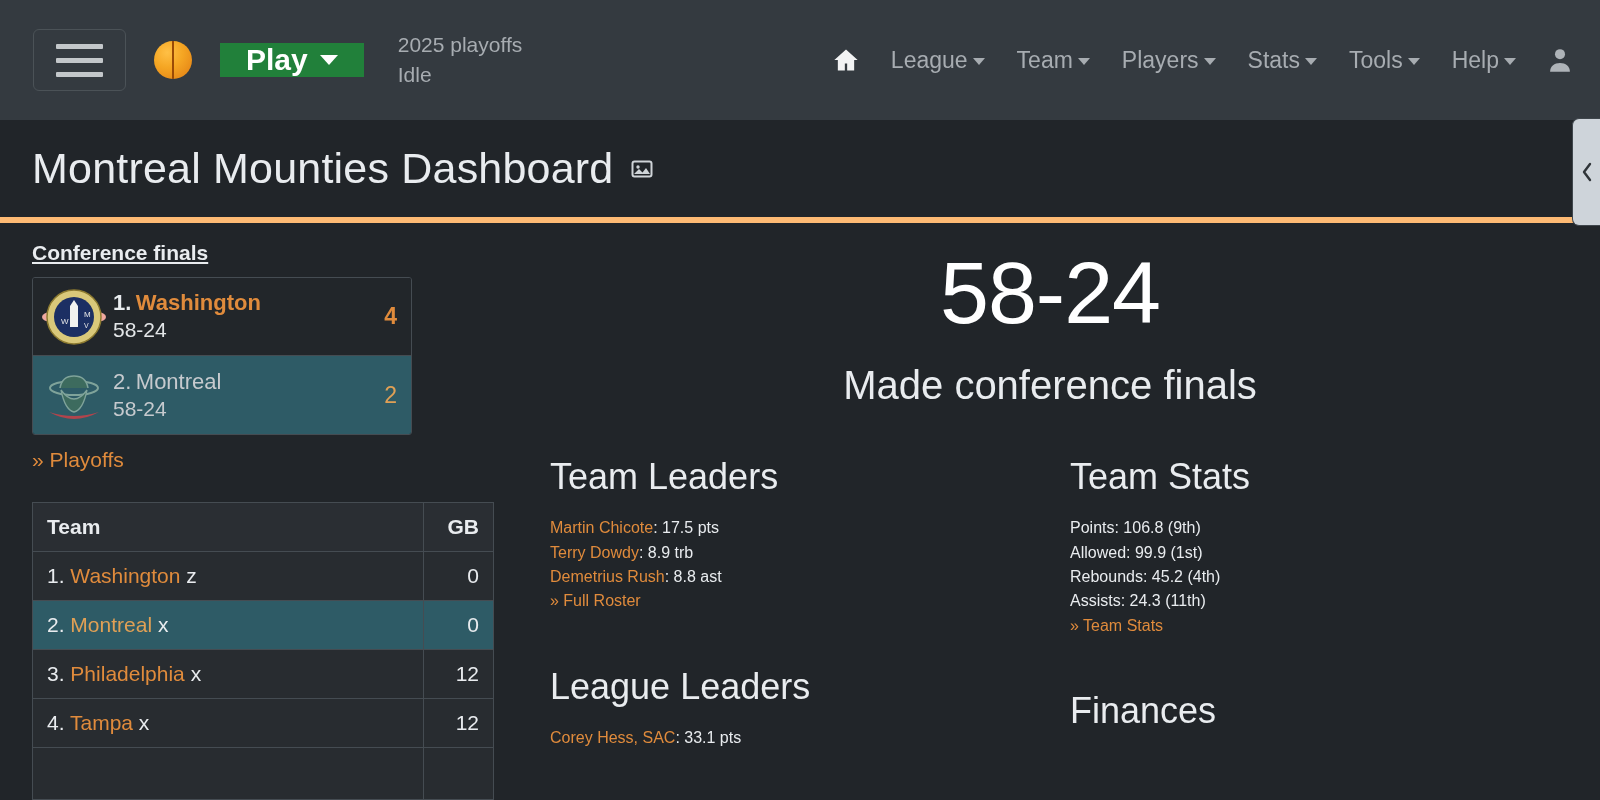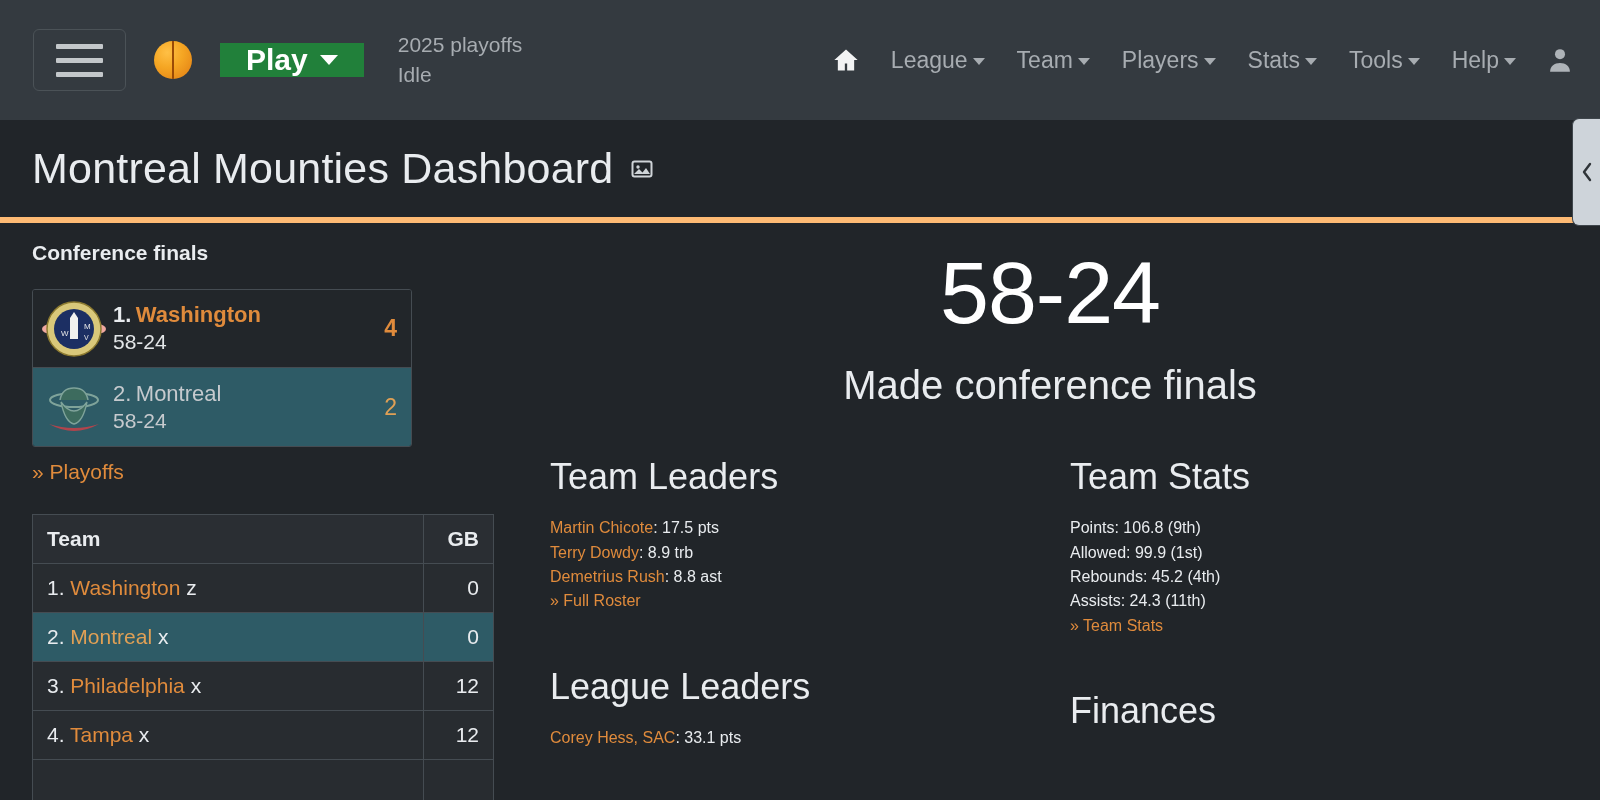--- a/index.html
+++ b/index.html
@@ -145,21 +145,22 @@
     position: relative;
   }
   .col-left { width: 510px; padding-left: 32px; }
   .col-main { flex: 1; padding: 0 40px 0 30px; }
 
   
   .section-label {
     color: #e9ecef;
     font-size: 21px;
     font-weight: bold;
-    margin-bottom: 24px;
+    margin-bottom: 12px;
+    text-decoration: underline;
   }
   .series-box {
     width: 380px;
     border: 1px solid #454c52;
     border-radius: 3px;
     overflow: hidden;
   }
   .series-row {
     display: flex; align-items: center;
     height: 78px;

